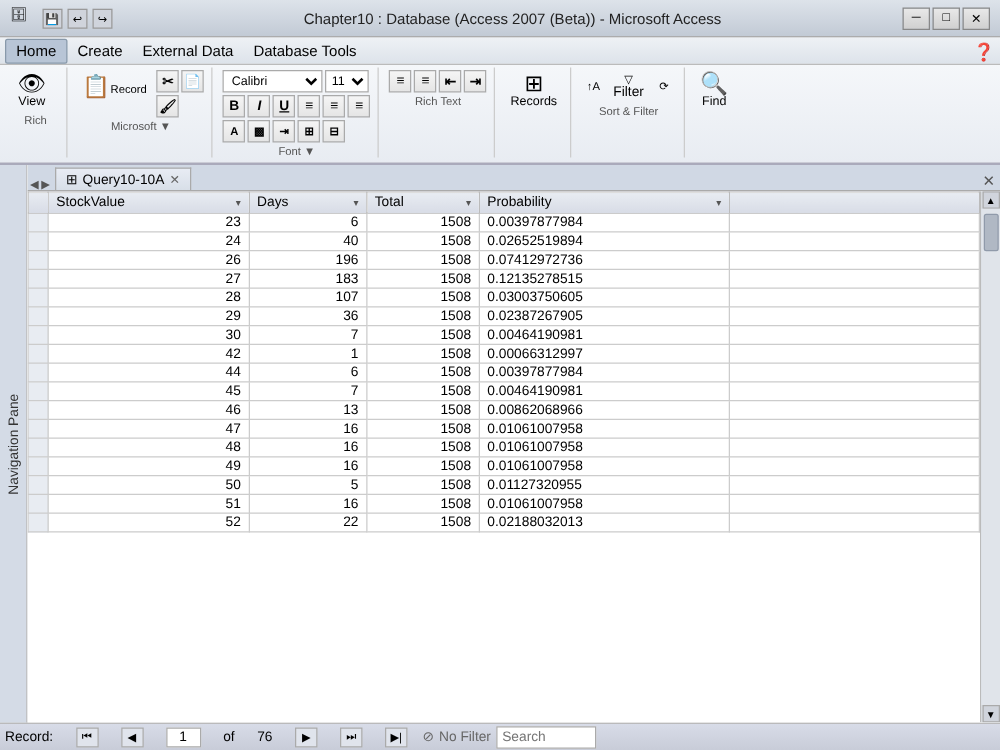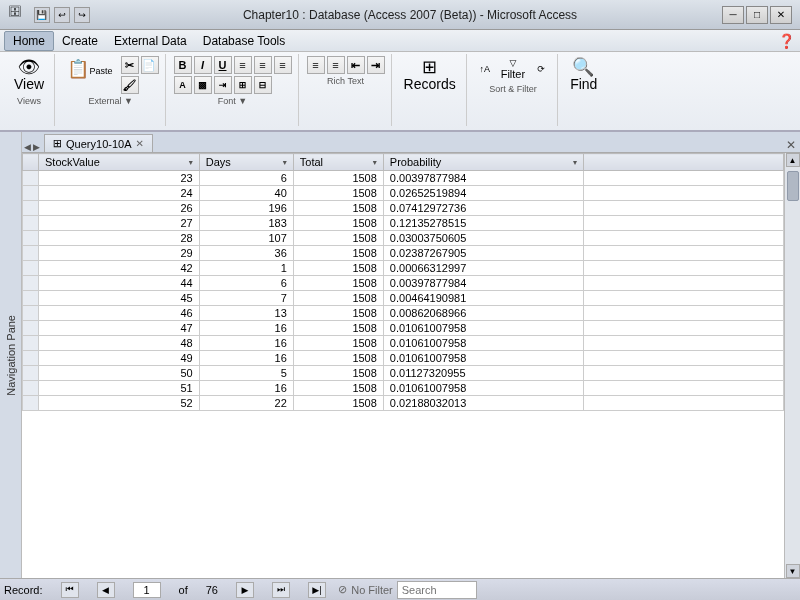--- a/index.html
+++ b/index.html
@@ -46,21 +46,21 @@
       align-items: flex-start;
       border-right: 1px solid #ccc;
       padding: 2px 6px;
       min-width: 50px;
     }
     .ribbon-group:last-child { border-right: none; }
     .ribbon-group-content { display: flex; gap: 2px; align-items: flex-start; }
     .ribbon-group-label { font-size: 9px; color: #555; align-self: flex-end; margin-top: 2px; width: 100%; text-align: center; }
     .ribbon-btn { display: flex; flex-direction: column; align-items: center; padding: 2px 4px; cursor: pointer; border-radius: 2px; font-size: 9px; min-width: 28px; }
     .ribbon-btn-icon { font-size: 18px; line-height: 1; }
-    .ribbon-btn-label { font-size: 14px; }
+    .ribbon-btn-label { font-size: 10px; }
 
     .font-controls { display: flex; flex-direction: column; gap: 2px; }
     .font-row { display: flex; gap: 2px; align-items: center; }
     .font-select { height: 18px; font-size: 10px; border: 1px solid #aaa; background: white; min-width: 80px; padding: 0 2px; }
     .font-size-select { height: 18px; font-size: 10px; border: 1px solid #aaa; background: white; width: 35px; }
     .format-btn { height: 18px; width: 18px; border: 1px solid #aaa; background: linear-gradient(to bottom, #f5f5f5, #e5e5e5); font-size: 11px; font-weight: bold; cursor: pointer; display: flex; align-items: center; justify-content: center; }
 
     
     .main-area {
       display: flex;
@@ -198,46 +198,54 @@
 
 <div class="ribbon" style="height:80px;">
 
   <div class="ribbon-group">
     <div class="ribbon-group-content">
       <div class="ribbon-btn">
         <div class="ribbon-btn-icon">👁</div>
         <div class="ribbon-btn-label">View</div>
       </div>
     </div>
-    <div class="ribbon-group-label">Views</div>
+    <div class="ribbon-group-label">Rich</div>
   </div>
 
   <div class="ribbon-group">
     <div class="ribbon-group-content">
       <div style="display:flex;flex-direction:column;gap:2px;">
         <div class="ribbon-btn" style="flex-direction:row;font-size:18px;">
           <span>📋</span>
-          <span style="font-size:9px;margin-top:4px;">Paste</span>
+          <span style="font-size:9px;margin-top:4px;">Record</span>
         </div>
       </div>
       <div style="display:flex;flex-direction:column;gap:2px;margin-left:2px;">
         <div style="display:flex;gap:2px;">
           <div class="format-btn" title="Cut">✂</div>
           <div class="format-btn" title="Copy">📄</div>
         </div>
         <div style="display:flex;gap:2px;">
           <div class="format-btn" title="Format Painter">🖌</div>
         </div>
       </div>
     </div>
-    <div class="ribbon-group-label">External ▼</div>
+    <div class="ribbon-group-label">Microsoft ▼</div>
   </div>
 
   <div class="ribbon-group">
     <div class="font-controls">
+      <div class="font-row">
+        <select class="font-select">
+          <option>Calibri</option>
+        </select>
+        <select class="font-size-select">
+          <option>11</option>
+        </select>
+      </div>
       <div class="font-row">
         <div class="format-btn" style="font-weight:bold;">B</div>
         <div class="format-btn" style="font-style:italic;">I</div>
         <div class="format-btn" style="text-decoration:underline;">U</div>
         <div class="format-btn">≡</div>
         <div class="format-btn">≡</div>
         <div class="format-btn">≡</div>
       </div>
       <div class="font-row">
         <div class="format-btn" style="font-size:9px;">A</div>
@@ -397,20 +405,28 @@
               <tr>
                 <td class="row-selector"></td>
                 <td class="num-col">29</td>
                 <td class="num-col">36</td>
                 <td class="num-col">1508</td>
                 <td class="">0.02387267905</td>
                 <td></td>
               </tr>
               <tr>
                 <td class="row-selector"></td>
+                <td class="num-col">30</td>
+                <td class="num-col">7</td>
+                <td class="num-col">1508</td>
+                <td class="">0.00464190981</td>
+                <td></td>
+              </tr>
+              <tr>
+                <td class="row-selector"></td>
                 <td class="num-col">42</td>
                 <td class="num-col">1</td>
                 <td class="num-col">1508</td>
                 <td class="">0.00066312997</td>
                 <td></td>
               </tr>
               <tr>
                 <td class="row-selector"></td>
                 <td class="num-col">44</td>
                 <td class="num-col">6</td>

